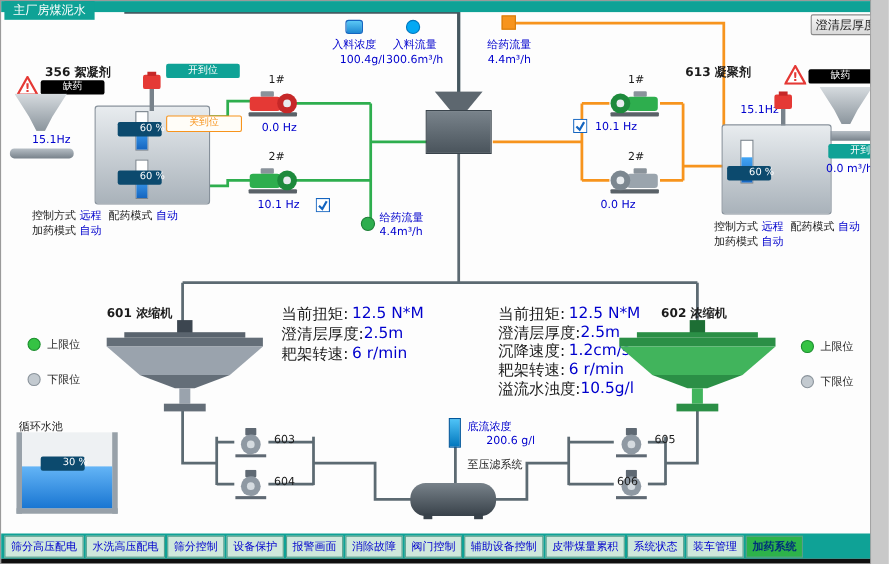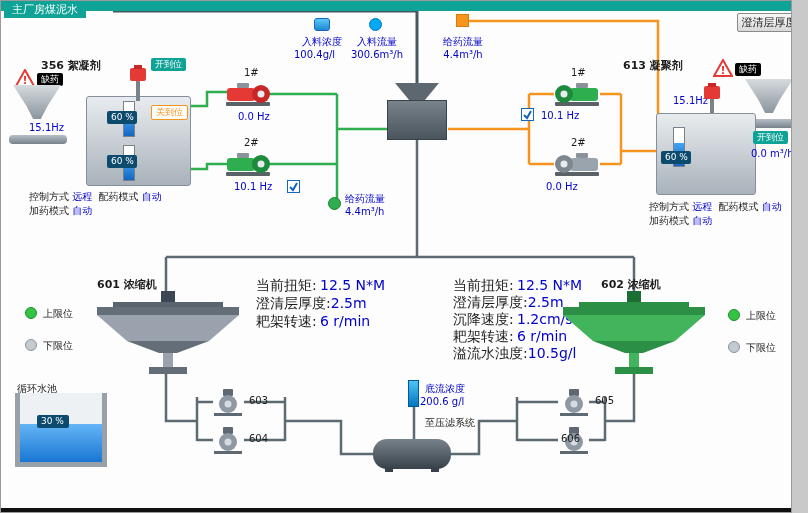--- a/index.html
+++ b/index.html
@@ -3,21 +3,21 @@
 <meta charset="utf-8">
 <style>
   *{box-sizing:border-box;margin:0;padding:0}
   body{background:#c9c9c9;font-family:"DejaVu Sans","Liberation Sans",sans-serif}
   .screen{position:relative;width:792px;height:513px;background:#fdfdfd;border:1px solid #9a9a9a;overflow:hidden}
   .abs{position:absolute}
   .lbl{position:absolute;font-size:10px;line-height:1.2;white-space:nowrap}
   .blue{color:#0000cd}
   .dark{color:#1c1c1c}
   .title{position:absolute;font-size:11px;color:#1c1c1c;white-space:nowrap;font-weight:bold}
-  .chip{position:absolute;font-size:9px;line-height:13px;padding:0 4px;border-radius:2px;white-space:nowrap;text-align:left}
+  .chip{position:absolute;font-size:9px;line-height:13px;padding:0 20px;border-radius:2px;white-space:nowrap;text-align:left}
   .chip-teal{background:#0fa296;color:#fff}
   .chip-orange{background:#fffdf8;color:#f7941d;border:1px solid #f7941d}
   .chip-red{background:#000000;color:#fff}
   .chip-blue{background:#0c4a6e;color:#fff}
   .tube{position:absolute;width:12px;background:#fff;border:1px solid #78828b}
   .tube .fill{position:absolute;left:0;right:0;bottom:0;background:linear-gradient(#42a5f5,#1565c0)}
   .drow{position:absolute;display:flex;font-size:14px;white-space:nowrap}
   .drow .dl{color:#1c1c1c;min-width:64px}
   .drow .dv{color:#0000cd}
   .ind{position:absolute;width:12px;height:12px;border-radius:50%}
@@ -81,21 +81,21 @@
       </g>
     </g>
   </svg>
 
   <div class="abs" style="left:0;top:0;width:808px;height:10px;background:#0fa296"></div>
   <div class="abs" style="left:3px;top:0;height:17px;background:#0fa296;color:#fff;font-size:11px;line-height:17px;padding:0 8px">主厂房煤泥水</div>
   <button class="abs" style="left:736px;top:12px;width:64px;height:19px;font-size:11px;background:linear-gradient(#f7f7f7,#d9d9d9);border:1px solid #8a8a8a;border-radius:2px;color:#222">澄清层厚度</button>
 
   <div class="abs" style="left:313px;top:17px;width:16px;height:13px;background:linear-gradient(#5bc8f5,#1e88d2);border-radius:3px;border:1px solid #1565c0"></div>
   <div class="lbl blue" style="left:293px;top:35px;width:56px;text-align:center">入料浓度</div>
-  <div class="lbl blue" style="left:293px;top:48px;width:56px;text-align:left">100.4g/l</div>
+  <div class="lbl blue" style="left:293px;top:48px;width:56px;text-align:right">100.4g/l</div>
 
   <div class="abs" style="left:368px;top:17px;width:13px;height:13px;background:#03a9f4;border:1px solid #0277bd;border-radius:50%"></div>
   <div class="lbl blue" style="left:346px;top:35px;width:60px;text-align:center">入料流量</div>
   <div class="lbl blue" style="left:346px;top:48px;width:60px;text-align:center">300.6m³/h</div>
 
   <div class="abs" style="left:455px;top:13px;width:13px;height:13px;background:#f7941d;border:1px solid #d87c0a"></div>
   <div class="lbl blue" style="left:434px;top:35px;width:56px;text-align:center">给药流量</div>
   <div class="lbl blue" style="left:434px;top:48px;width:56px;text-align:center">4.4m³/h</div>
 
   <div class="title" style="left:40px;top:57px">356 絮凝剂</div>
@@ -323,21 +323,35 @@
   <svg class="abs" style="left:556px;top:426px;cursor:pointer" width="34" height="27" viewBox="0 0 34 27">
     <rect x="12" y="0" width="10" height="7" rx="1" fill="#5f6973"></rect>
     <circle cx="17" cy="15" r="9" fill="#8f99a3"></circle>
       <circle cx="17" cy="15" r="3.5" fill="#d5dbe0"></circle>
     <rect x="3" y="24" width="28" height="3" fill="#5f6973"></rect>
   </svg>
   <div class="lbl dark" style="left:560px;top:432px">606</div>
 
   <div class="abs" style="left:407px;top:379px;width:11px;height:27px;background:linear-gradient(#4fc3f7,#0277bd);border:1px solid #01579b"></div>
   <div class="lbl blue" style="left:424px;top:382px">底流浓度</div>
-  <div class="lbl blue" style="left:419px;top:395px">200.6 g/l</div>
+  <div class="lbl blue" style="left:441px;top:395px">200.6 g/l</div>
   <div class="lbl dark" style="left:424px;top:416px">至压滤系统</div>
   <div class="abs" style="left:372px;top:438px;width:78px;height:30px;background:linear-gradient(180deg,#78828a,#39424a);border-radius:14px"></div>
   <div class="abs" style="left:384px;top:466px;width:8px;height:5px;background:#39424a"></div>
   <div class="abs" style="left:430px;top:466px;width:8px;height:5px;background:#39424a"></div>
 
+  <div class="nav">
+    <div class="tab">筛分高压配电</div>
+    <div class="tab">水洗高压配电</div>
+    <div class="tab">筛分控制</div>
+    <div class="tab">设备保护</div>
+    <div class="tab">报警画面</div>
+    <div class="tab">消除故障</div>
+    <div class="tab">阀门控制</div>
+    <div class="tab">辅助设备控制</div>
+    <div class="tab">皮带煤量累积</div>
+    <div class="tab">系统状态</div>
+    <div class="tab">装车管理</div>
+    <div class="tab active">加药系统</div>
+  </div>
   <div class="abs" style="left:0;top:507px;width:808px;height:6px;background:#101010"></div>
 
 </div>
 
 </body></html>

